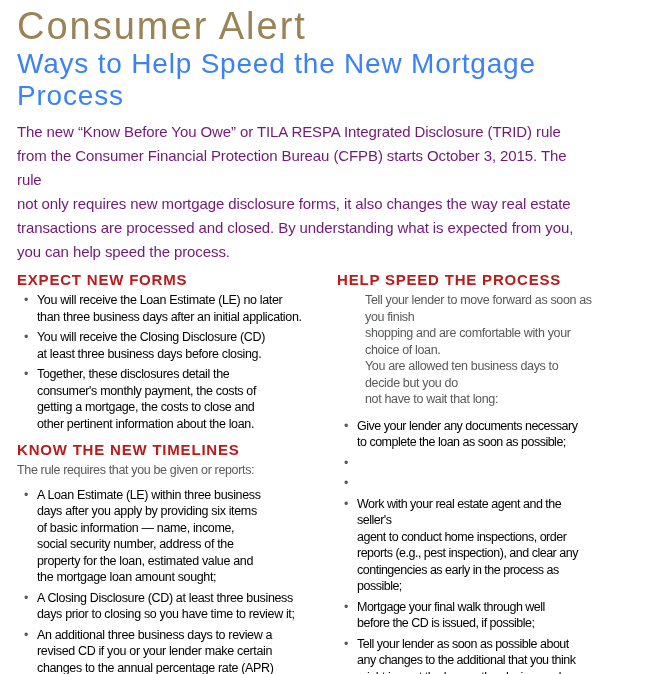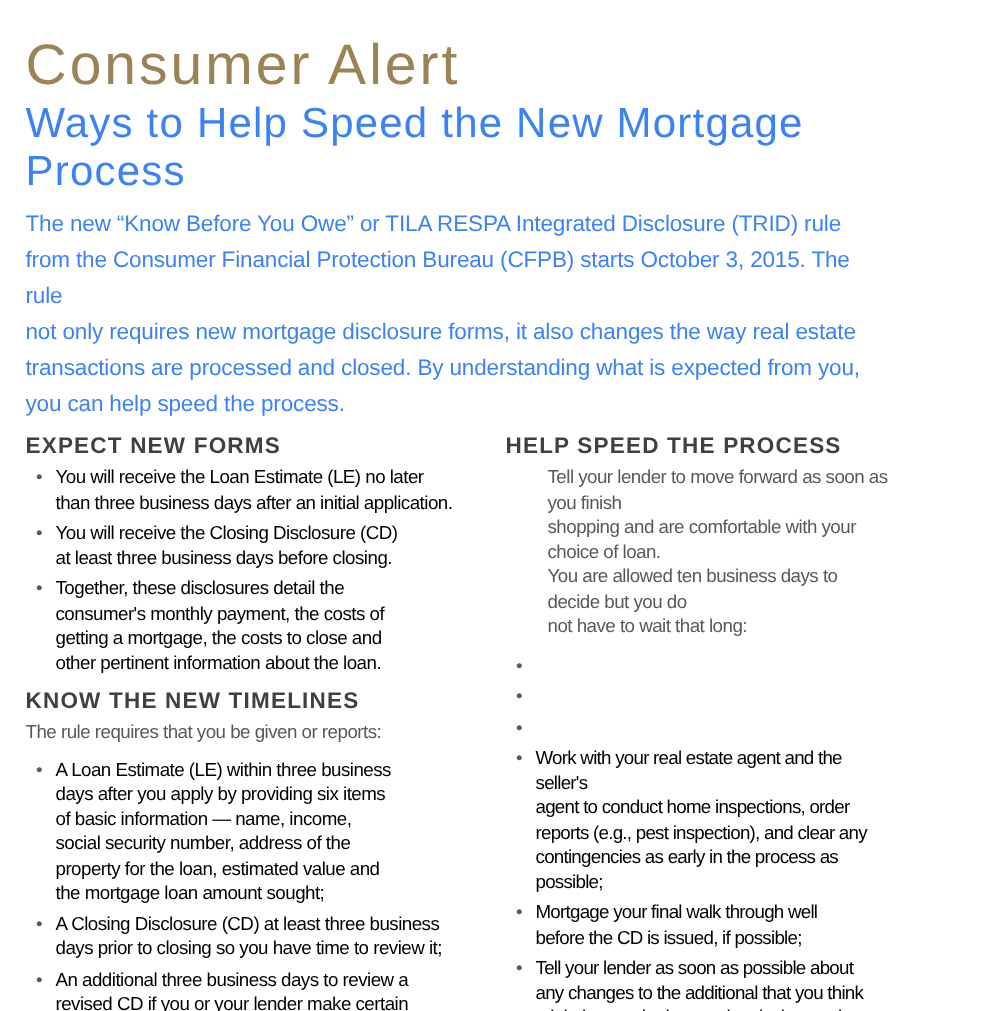--- a/index.html
+++ b/index.html
@@ -7,21 +7,21 @@
   body {
     width: 656px;
     height: 674px;
     overflow: hidden;
     font-family: "Liberation Sans", "DejaVu Sans", sans-serif;
     color: #58595b;
   }
   .page {
     width: 608px;
     height: 674px;
-    padding: 24px 13px 0 17px;
+    padding: 6px 13px 0 17px;
     background: #ffffff;
   }
   .page-title {
     font-size: 38px;
     line-height: 40px;
     letter-spacing: 2px;
     font-weight: 400;
     color: #9a8355;
   }
   .page-subtitle {
@@ -30,36 +30,36 @@
     letter-spacing: 0.8px;
     font-weight: 400;
     color: #3b82f6;
     margin-top: 2px;
   }
   .intro {
     margin-top: 8px;
     font-size: 15px;
     line-height: 24px;
     letter-spacing: -0.1px;
-    color: #3b82f6;
+    color: #701a75;
     white-space: pre-line;
   }
   .columns {
     display: flex;
     margin-top: 6px;
     gap: 8px;
   }
   .col-left { width: 312px; flex: 0 0 312px; }
   .col-right { flex: 1; min-width: 0; }
   .section-heading {
     font-size: 15px;
     line-height: 19px;
     font-weight: 700;
     letter-spacing: 0.8px;
-    color: #404040;
+    color: #b91c1c;
     margin-bottom: 3px;
   }
   .section { margin-bottom: 0; }
   .section + .section { margin-top: 8px; }
   .lead {
     font-size: 12.5px;
     line-height: 16.5px;
     letter-spacing: -0.35px;
     color: #58595b;
     white-space: pre-line;
@@ -164,20 +164,22 @@
 
       <div class="section">
         <h3 class="section-heading">HELP SPEED THE PROCESS</h3>
         <p class="lead">Tell your lender to move forward as soon as you finish
 shopping and are comfortable with your choice of loan.
 You are allowed ten business days to decide but you do
 not have to wait that long:</p>
         <ul class="bullets">
           <li class="bullet">
             <span class="dot">•</span>
+            <span class="btext">Give your lender any documents necessary
+to complete the loan as soon as possible;</span>
           </li>
           <li class="bullet">
             <span class="dot">•</span>
           </li>
           <li class="bullet">
             <span class="dot">•</span>
           </li>
           <li class="bullet">
             <span class="dot">•</span>
             <span class="btext">Work with your real estate agent and the seller's

